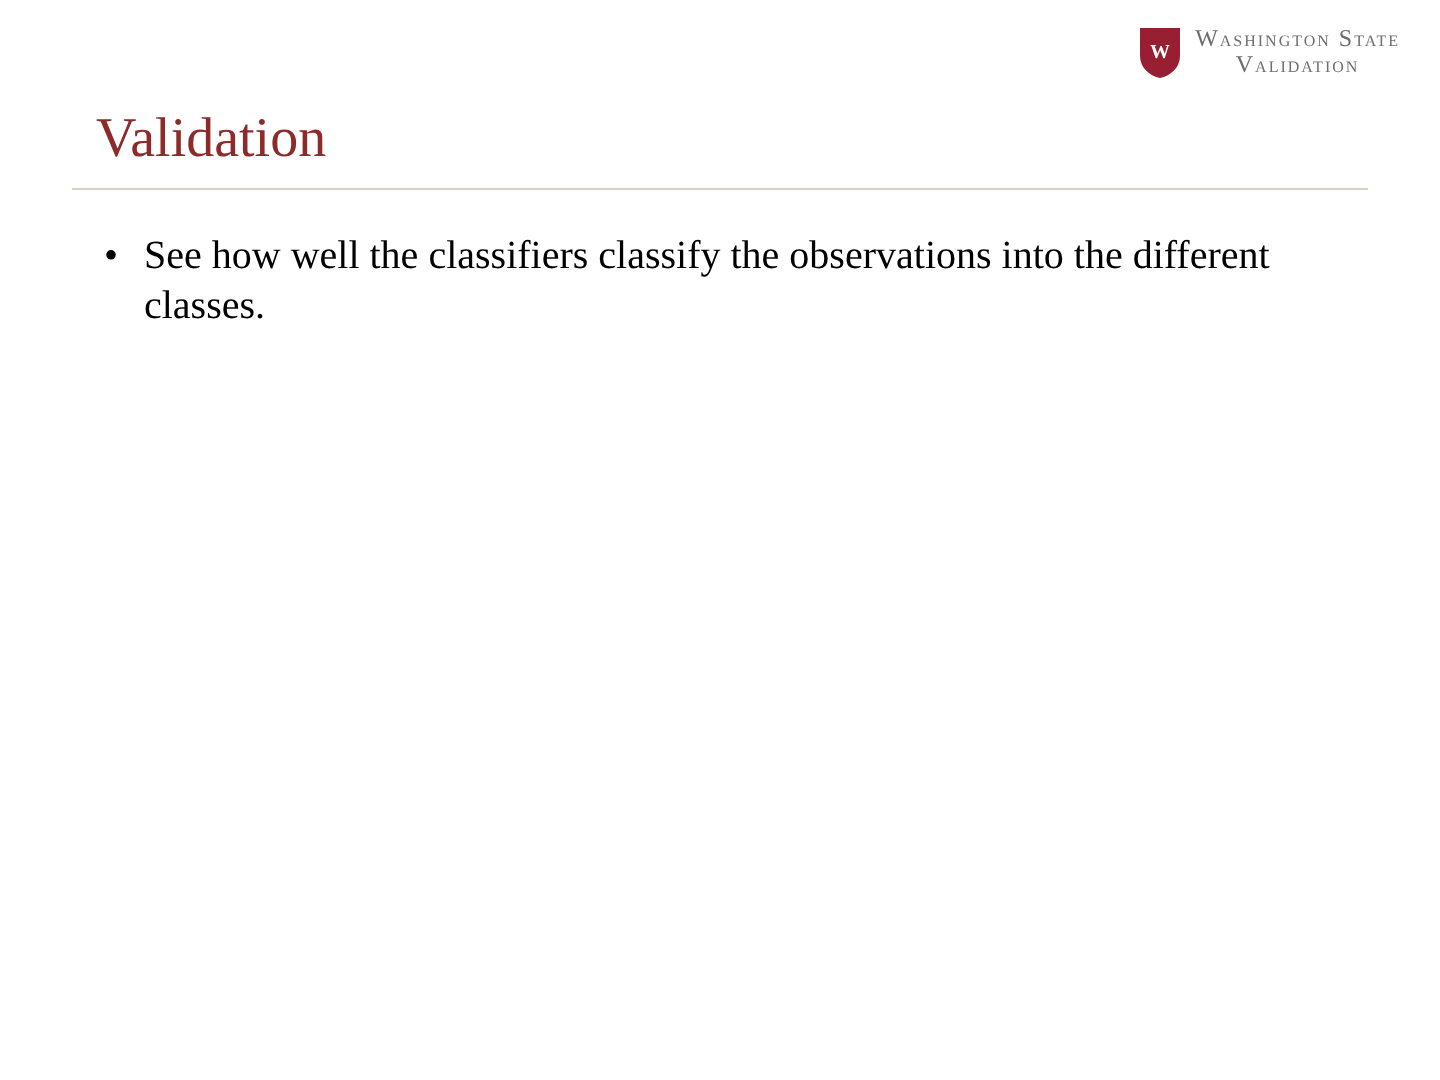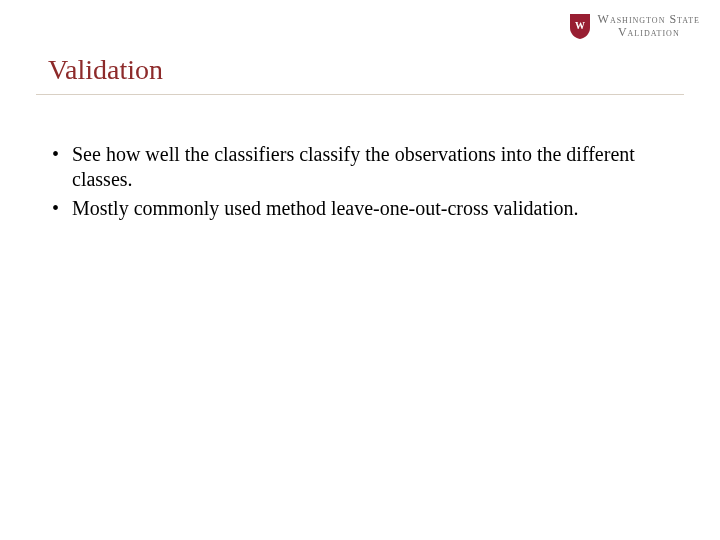--- a/index.html
+++ b/index.html
@@ -50,21 +50,21 @@
   .underline {
     position: absolute;
     top: 94px;
     left: 36px;
     right: 36px;
     height: 1px;
     background: #d9d0c4;
   }
   .content {
     position: absolute;
-    top: 142px;
+    top: 116px;
     left: 48px;
     right: 48px;
     font-size: 20px;
     line-height: 1.25;
   }
   .content ul {
     margin: 0;
     padding: 0;
     list-style: none;
   }
@@ -100,18 +100,17 @@
       <span>Validation</span>
     </span>
   </div>
 
   <div class="title">Validation</div>
   <div class="underline"></div>
 
   <div class="content">
     <ul>
       <li>See how well the classifiers classify the observations into the different classes.</li>
-      <li>Mostly commonly used method leave-one-out-cross validation.</li>
     </ul>
     <div class="gap"></div>
   </div>
 
 </div>
 
 </body></html>

